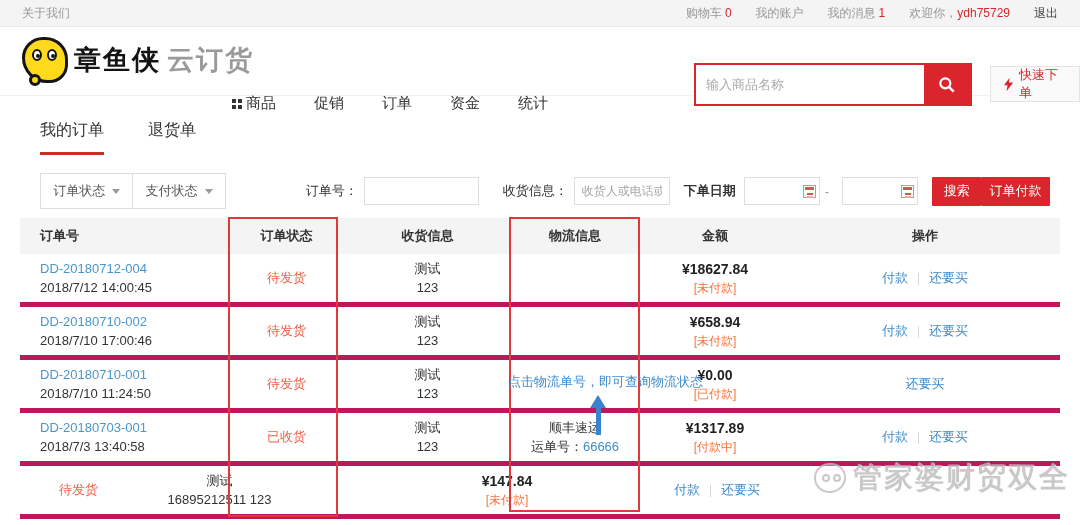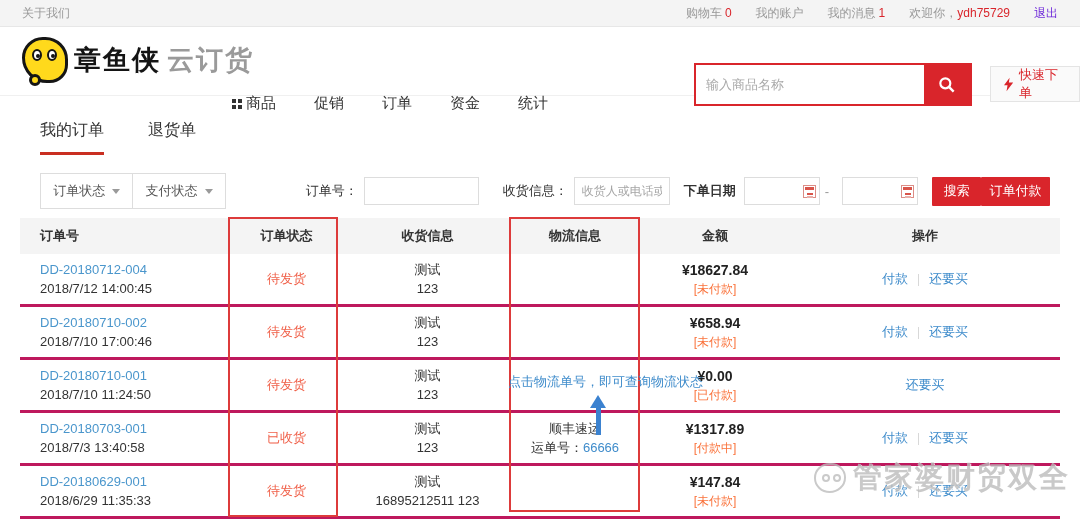--- a/index.html
+++ b/index.html
@@ -7,21 +7,21 @@
   body { font-family:"Liberation Sans","DejaVu Sans",sans-serif; background:#fff; overflow:hidden; }
   .screen { position:relative; width:1080px; height:525px; background:#fff; overflow:hidden; }
 
   
   .topbar { position:absolute; top:0; left:0; width:1080px; height:27px; background:#f4f4f4;
             border-bottom:1px solid #e7e7e7; display:flex; align-items:center;
             justify-content:space-between; padding:0 22px; font-size:12px; color:#999; }
   .topbar .right { display:flex; align-items:center; gap:24px; }
   .topbar .num { color:#d9252b; margin-left:3px; }
   .topbar .user { color:#d9252b; }
-  .topbar .logout { color:#6d28d9; cursor:pointer; }
+  .topbar .logout { color:#404040; cursor:pointer; }
   .topbar .tb-item { cursor:pointer; }
 
   
   .header { position:absolute; top:27px; left:0; width:1080px; height:69px; background:#fff;
             border-bottom:1px solid #f0f0f0; }
   .logo { position:absolute; left:22px; top:10px; display:flex; align-items:center; gap:6px; cursor:pointer; }
   .octopus { width:46px; height:46px; background:#ffd91c; border:3px solid #151515;
              border-radius:48% 52% 42% 58%; position:relative; }
   .octopus .eye { position:absolute; top:9px; width:10px; height:12px; background:#fff;
                   border:2px solid #151515; border-radius:50%; }
@@ -80,21 +80,21 @@
   .dash { margin:0 5px; color:#999; }
   .btn-red { height:29px; background:#d9252b; color:#fff; border:none; font-size:13px;
              cursor:pointer; border-radius:1px; }
   .btn-search { width:50px; margin-left:14px; }
   .btn-orderpay { width:70px; }
 
   
   .table { position:absolute; left:20px; top:218px; width:1040px; }
   .thead { display:flex; height:36px; background:#f4f4f4; align-items:center;
            font-size:13px; color:#333; font-weight:bold; }
-  .trow { display:flex; height:53px; border-bottom:3px solid #be185d; align-items:center;
+  .trow { display:flex; height:53px; border-bottom:5px solid #be185d; align-items:center;
           font-size:13px; color:#333; }
   .c1 { width:208px; padding-left:20px; text-align:left; }
   .c2 { width:117px; text-align:center; }
   .c3 { width:165px; text-align:center; }
   .c4 { width:130px; text-align:center; }
   .c5 { width:150px; text-align:center; }
   .c6 { width:270px; text-align:center; }
   .order-link { color:#4a96cc; cursor:pointer; line-height:19px; display:inline-block; }
   .dt { color:#333; line-height:19px; }
   .status { color:#f0614a; }
@@ -257,21 +257,20 @@
     <div class="trow">
       <span class="c1"><span class="order-link">DD-20180703-001</span><br><span class="dt">2018/7/3 13:40:58</span></span>
       <span class="c2 status">已收货</span>
       <span class="c3"><span class="line2">测试</span><br><span class="line2">123</span></span>
       <span class="c4"><span class="line2">顺丰速运</span><br><span class="line2">运单号：</span><span class="waybill-link line2">66666</span></span>
       <span class="c5"><span class="amount">¥1317.89</span><br><span class="paystat">[付款中]</span></span>
       <span class="c6"><span class="a-link">付款</span><span class="a-sep"></span><span class="a-link">还要买</span></span>
     </div>
 
     <div class="trow">
-      <span class="c1"><span class="order-link">DD-20180629-001</span><br><span class="dt">2018/6/29 11:35:33</span></span>
       <span class="c2 status">待发货</span>
       <span class="c3"><span class="line2">测试</span><br><span class="line2">16895212511 123</span></span>
       <span class="c4"></span>
       <span class="c5"><span class="amount">¥147.84</span><br><span class="paystat">[未付款]</span></span>
       <span class="c6"><span class="a-link">付款</span><span class="a-sep"></span><span class="a-link">还要买</span></span>
     </div>
   </div>
 
   <div class="annot annot-status"></div>
   <div class="annot annot-logi"></div>

